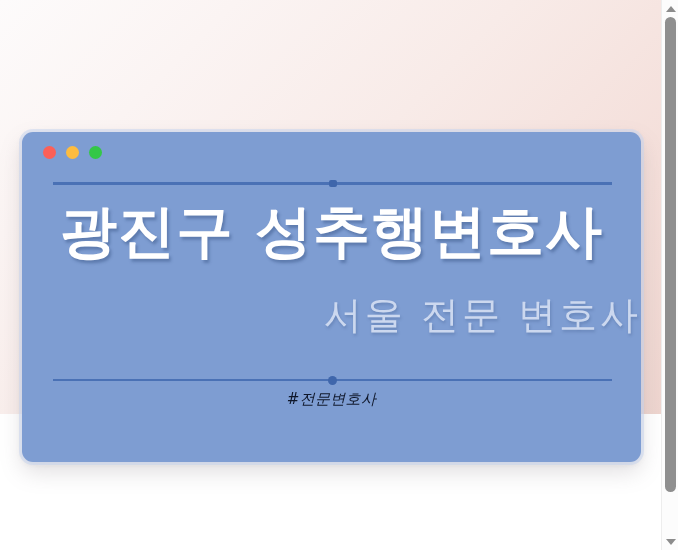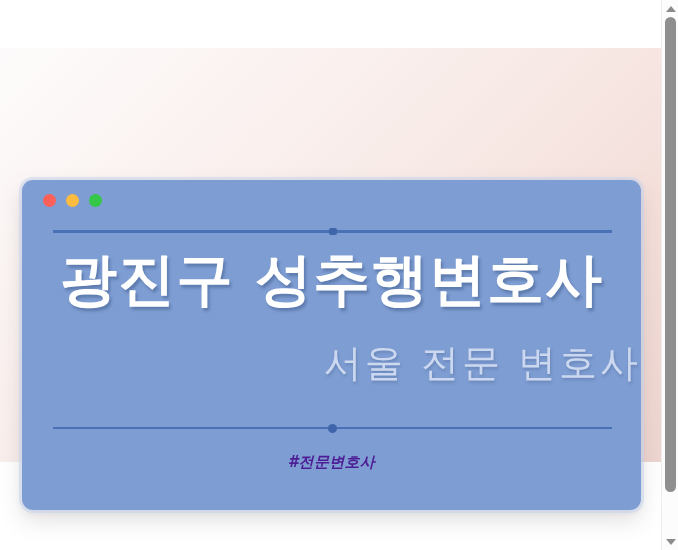--- a/index.html
+++ b/index.html
@@ -28,21 +28,20 @@
     top: 0;
     width: 661px;
     height: 414px;
     background:
       linear-gradient(135deg,
         #fdfbfb 0%,
         #fbf4f3 22%,
         #f8ebe8 48%,
         #f4ded9 78%,
         #eed5cf 100%);
-    margin-top: 48px;
   }
 
   
   #hero-card {
     position: absolute;
     left: 22px;
     top: 132px;
     width: 619px;
     height: 330px;
     background: #7e9dd2;
@@ -132,27 +131,27 @@
     letter-spacing: 3px;
     color: #ccd8ef;
     line-height: 1.1;
     text-shadow: 1px 2px 3px rgba(46, 72, 120, 0.28);
     white-space: nowrap;
   }
 
   #hashtag {
     position: absolute;
     left: 0;
-    top: 273px;
+    top: 258px;
     width: 100%;
     text-align: center;
     font-size: 15px;
     font-style: italic;
-    font-weight: 700;
-    color: #4c1d95;
+    font-weight: 400;
+    color: #0f172a;
     letter-spacing: 0.3px;
     white-space: nowrap;
   }
 
   
   #scrollbar {
     position: absolute;
     right: 0;
     top: 0;
     width: 17px;

